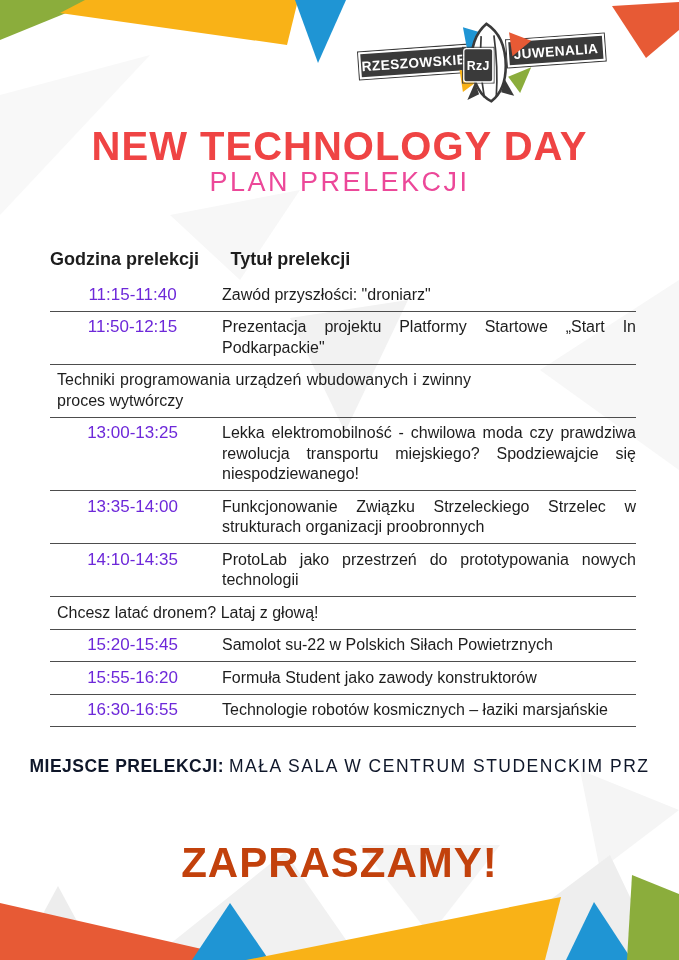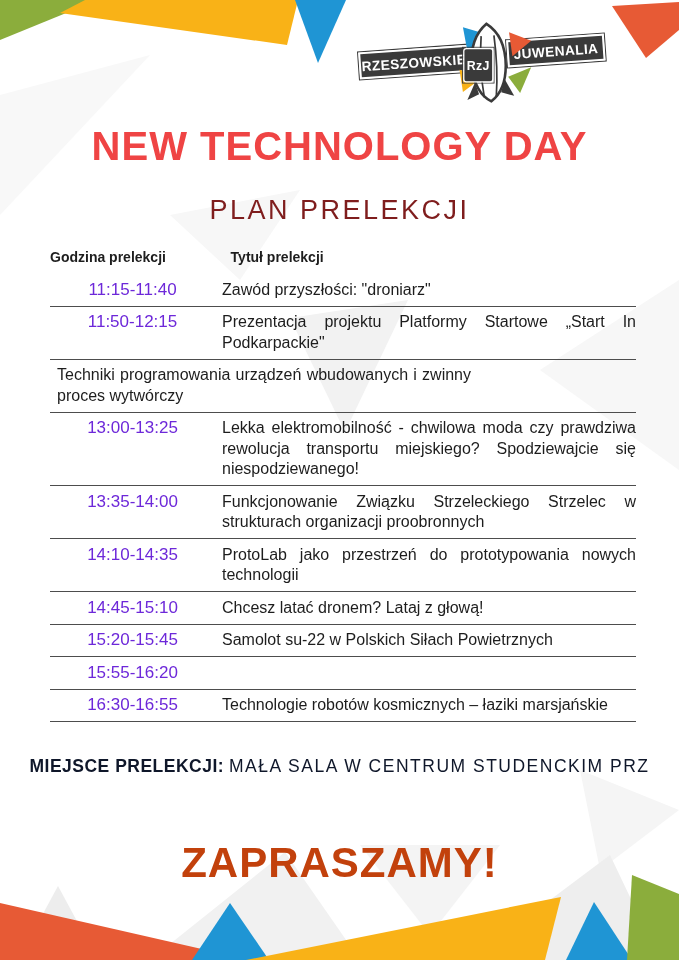--- a/index.html
+++ b/index.html
@@ -7,25 +7,25 @@
     position:relative;width:679px;height:960px;overflow:hidden;background:#ffffff;
     font-family:"Liberation Sans", sans-serif;color:#222;
   }
   .bg-layer{position:absolute;inset:0;width:679px;height:960px;pointer-events:none;}
   .logo-wrap{position:absolute;left:352px;top:22px;width:256px;height:96px;}
   .page-title{
     position:absolute;top:124px;left:0;width:679px;margin:0;text-align:center;
     font-size:40px;line-height:44px;font-weight:800;letter-spacing:1px;color:#ef4444;
   }
   .page-subtitle{
-    position:absolute;top:195px;left:0;width:679px;margin:0;text-align:center;
-    font-size:27px;line-height:30px;font-weight:400;letter-spacing:2.5px;color:#7f1d1d;
+    position:absolute;top:167px;left:0;width:679px;margin:0;text-align:center;
+    font-size:27px;line-height:30px;font-weight:400;letter-spacing:2.5px;color:#ec4899;
   }
   .schedule{position:absolute;top:249px;left:50px;width:586px;}
-  .thead{display:flex;font-weight:700;font-size:14px;color:#1d1d1d;padding-bottom:9px;}
+  .thead{display:flex;font-weight:700;font-size:18px;color:#1d1d1d;padding-bottom:9px;}
   .thead .c-time{width:165px;text-align:left;}
   .thead .c-title{margin-left:19px;width:414px;text-align:left;}
   .rows .row{
     display:flex;align-items:flex-start;border-bottom:1.5px solid #4d4d4d;
     padding:5.5px 0;
   }
   .row .time{width:165px;text-align:center;font-size:17px;line-height:20.5px;color:#6d28d9;white-space:nowrap;}
   .row .title{width:414px;margin-left:7px;text-align:justify;font-size:16px;line-height:20.5px;color:#1d1d1d;}
   .place{
     position:absolute;top:756px;left:0;width:679px;text-align:center;
@@ -124,29 +124,29 @@
       </div>
         <div class="row">
         <div class="time">13:35-14:00</div>
         <div class="title">Funkcjonowanie Związku Strzeleckiego Strzelec w strukturach organizacji proobronnych</div>
       </div>
         <div class="row">
         <div class="time">14:10-14:35</div>
         <div class="title">ProtoLab jako przestrzeń do prototypowania nowych technologii</div>
       </div>
         <div class="row">
-        <div class="time">14:45-15:10</div>
         <div class="title">Chcesz latać dronem? Lataj z głową!</div>
       </div>
         <div class="row">
         <div class="time">15:20-15:45</div>
         <div class="title">Samolot su-22 w Polskich Siłach Powietrznych</div>
       </div>
         <div class="row">
         <div class="time">15:55-16:20</div>
+        <div class="title">Formuła Student jako zawody konstruktorów</div>
       </div>
         <div class="row">
         <div class="time">16:30-16:55</div>
         <div class="title">Technologie robotów kosmicznych – łaziki marsjańskie</div>
       </div>
       </div>
   </div>
 
   <div class="place">
     <span class="place-label">MIEJSCE PRELEKCJI:</span>

